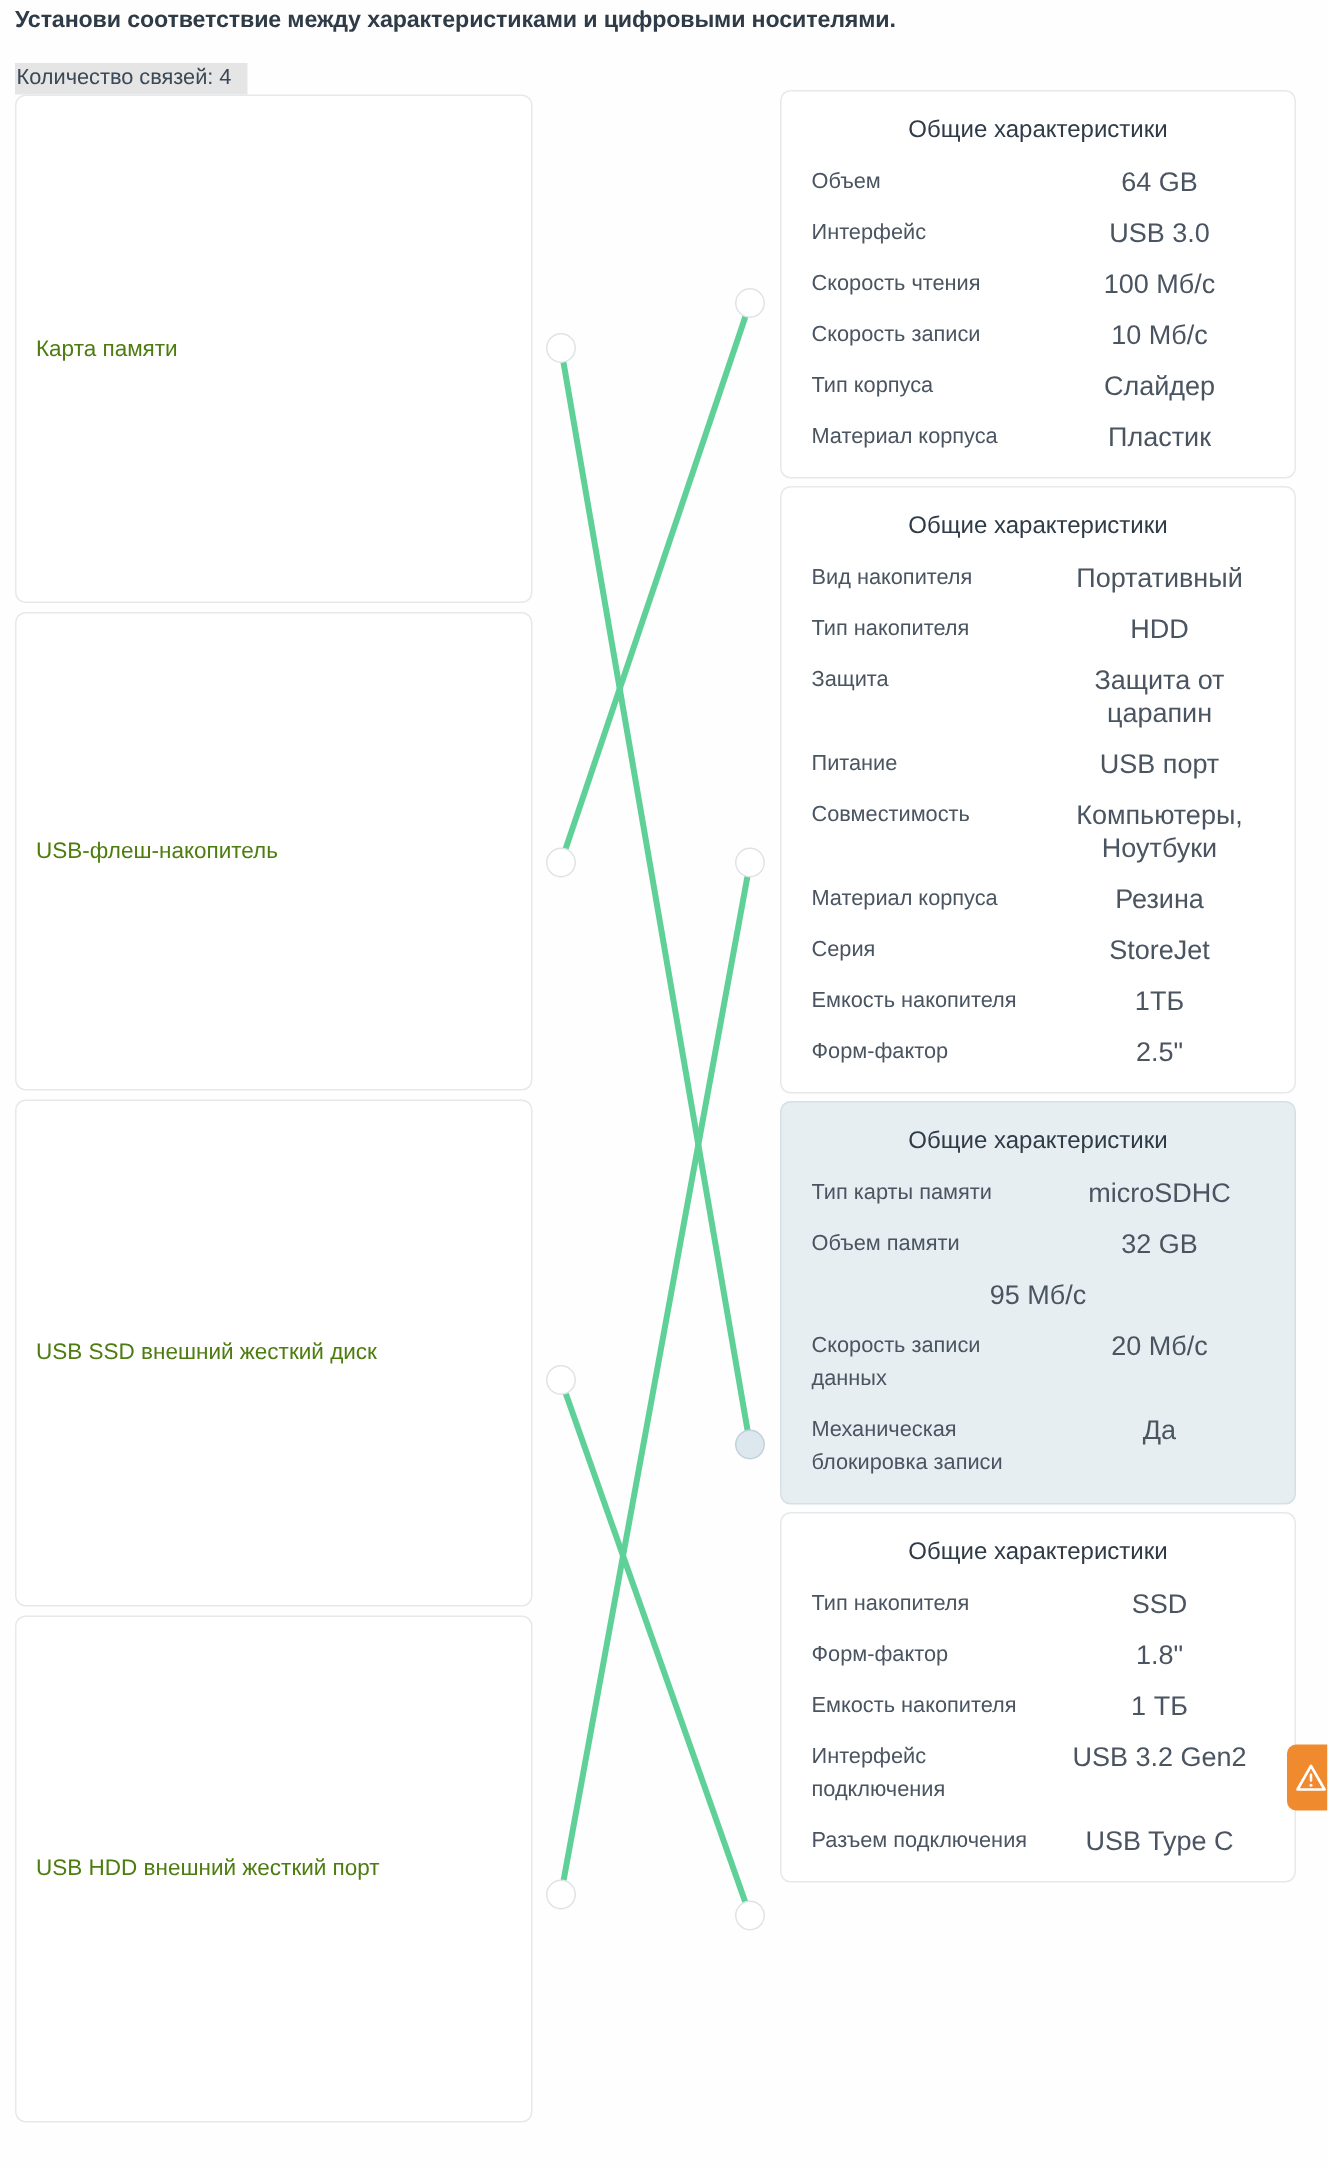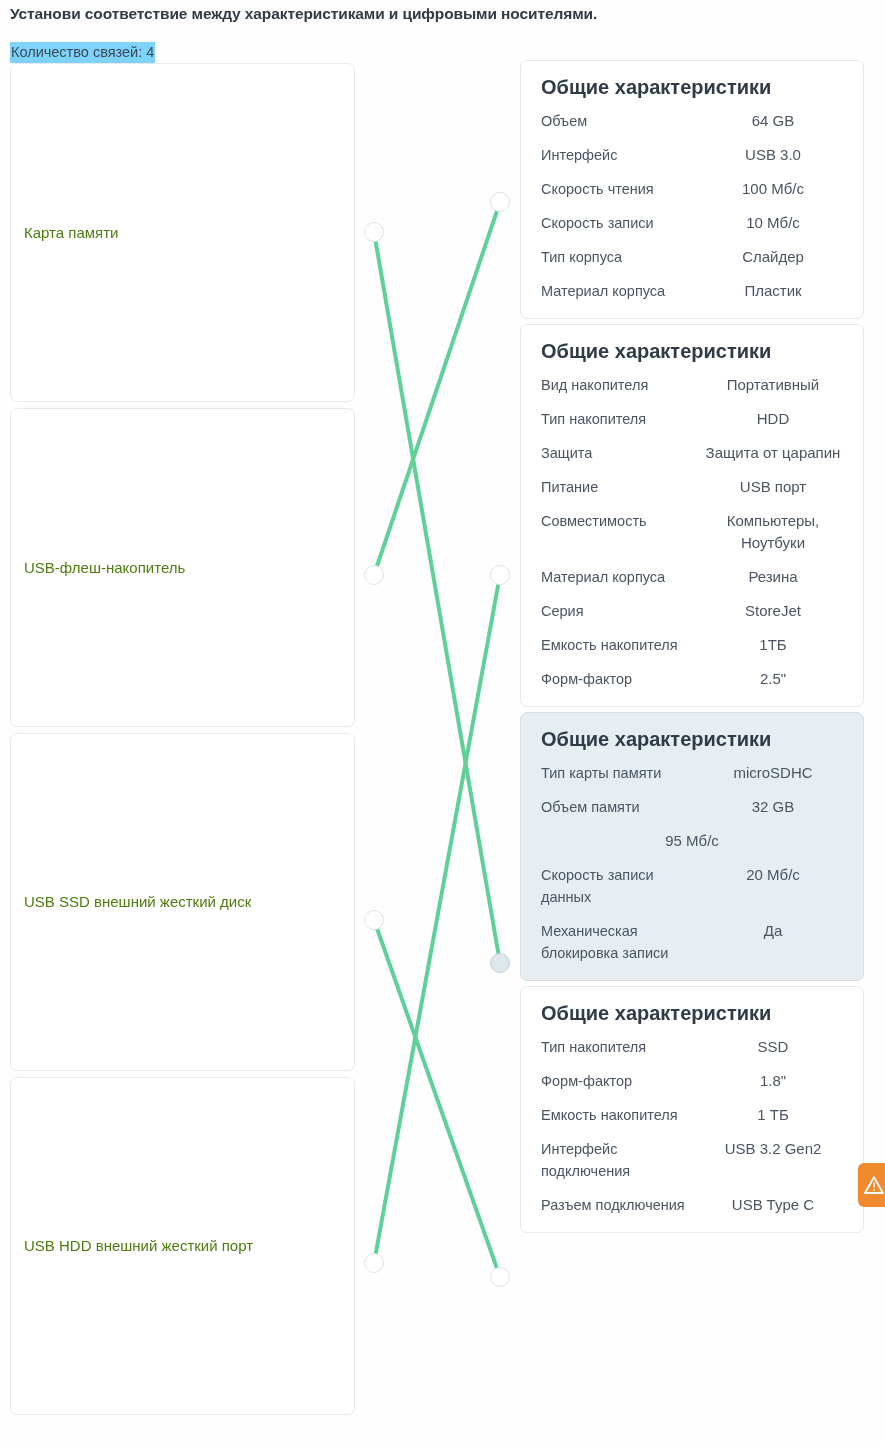--- a/index.html
+++ b/index.html
@@ -31,23 +31,23 @@
     color: #2f3b47;
     letter-spacing: -0.1px;
     line-height: 20px;
   }
   .link-counter {
     position: absolute;
     left: 10px;
     top: 42px;
     font-size: 14.5px;
     color: #3b4856;
-    background: #7dd3fc;
+    background: #e5e5e5;
     line-height: 19px;
-    padding: 1px 1px 1px 1px;
+    padding: 1px 11px 1px 1px;
   }
 
   
   .col-left  { position: absolute; left: 10px;  top: 63px; width: 345px; }
   .col-right { position: absolute; left: 520px; top: 60px; width: 344px; }
 
   
   .item-card {
     position: relative;
     box-sizing: border-box;
@@ -74,23 +74,23 @@
     border-radius: 7px;
     background: #ffffff;
     padding: 16px 20px 14px 20px;
     margin-bottom: 5px;
   }
   .spec-card.selected {
     background: #e7eef2;
     border-color: #d6dfe5;
   }
   .spec-title {
-    text-align: left;
-    font-size: 20px;
-    font-weight: bold;
+    text-align: center;
+    font-size: 16px;
+    font-weight: normal;
     color: #2f3b47;
     margin-bottom: 13px;
     line-height: 20px;
   }
   .spec-row {
     display: flex;
     justify-content: space-between;
     align-items: flex-start;
     gap: 12px;
     margin-bottom: 12px;
@@ -98,21 +98,21 @@
   .spec-row:last-child { margin-bottom: 2px; }
   .spec-key {
     flex: 0 0 150px;
     font-size: 14.5px;
     color: #4a5561;
     line-height: 22px;
     text-align: left;
   }
   .spec-val {
     flex: 1 1 auto;
-    font-size: 15px;
+    font-size: 18px;
     color: #4a5561;
     line-height: 22px;
     text-align: center;
   }
 
   
   #wires {
     position: absolute;
     left: 0; top: 0;
     width: 885px; height: 1446px;

